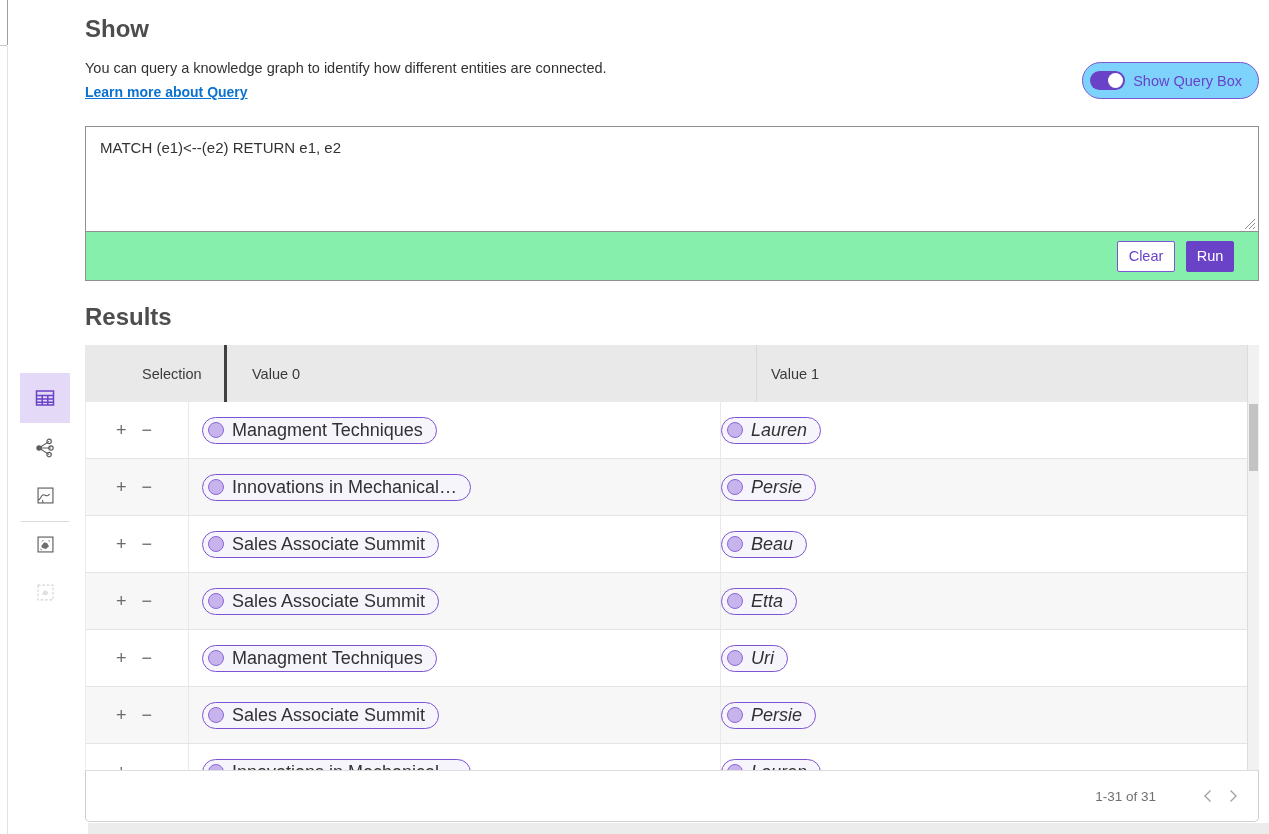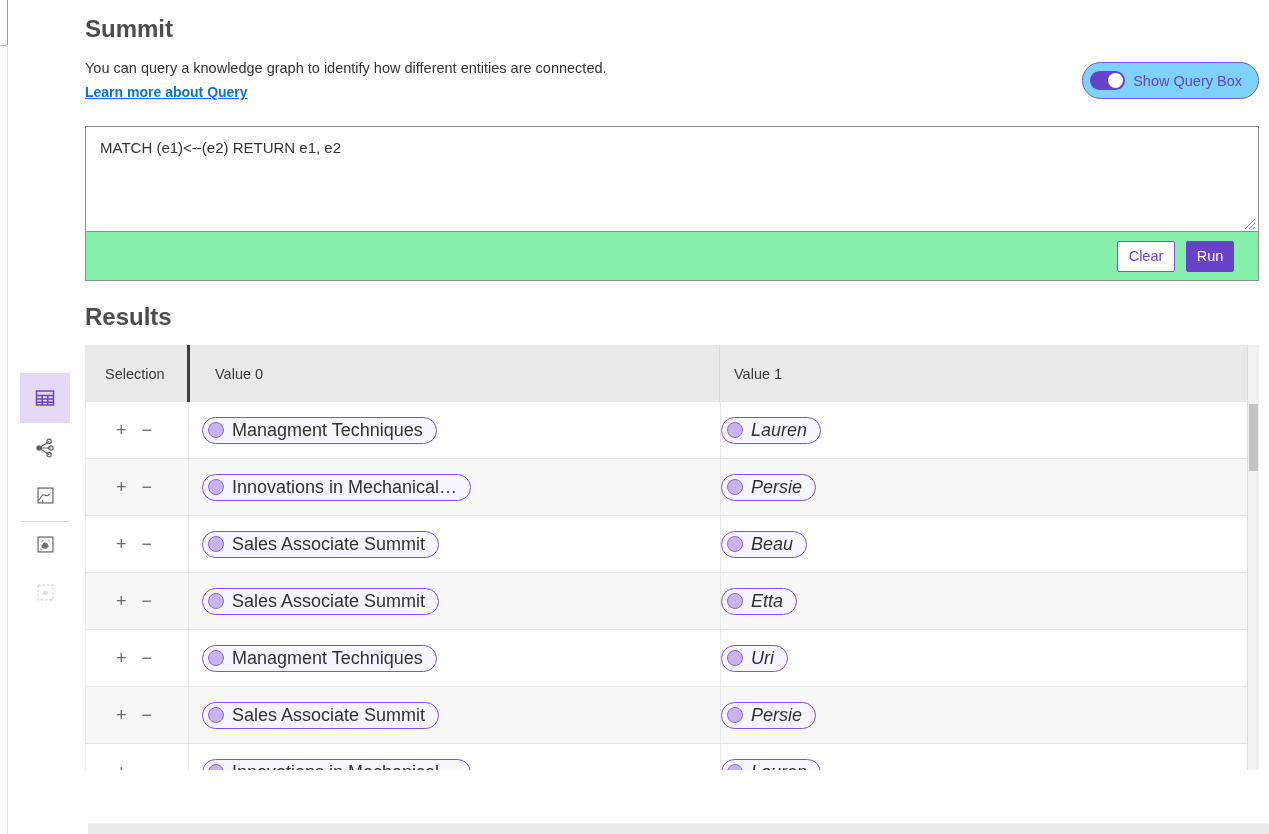--- a/index.html
+++ b/index.html
@@ -35,21 +35,21 @@
   .btn-clear { width:58px; height:31px; background:#fff; border:1px solid #7e54d3; color:#6a42c8;
     font-size:14.5px; border-radius:2px; cursor:pointer; font-family:"Liberation Sans", sans-serif; }
   .btn-run { width:48px; height:31px; background:#6a42c8; border:1px solid #6a42c8; color:#fff;
     font-size:14.5px; border-radius:2px; cursor:pointer; font-family:"Liberation Sans", sans-serif; }
 
   
   .results-title { position:absolute; left:85px; top:303px; font-size:24px; font-weight:bold; color:#4d4d4d; }
   .results-card { position:absolute; left:85px; top:345px; width:1174px; height:477px; }
   .t-header { position:relative; height:57px; background:#e9e9e9; display:flex; align-items:center; }
   .t-header .hc { font-size:14.5px; color:#3a3a3a; height:100%; display:flex; align-items:center; }
-  .hc-sel { width:102px; padding-left:20px; }
+  .hc-sel { width:102px; padding-left:20px;margin-left:37px; }
   .hc-v0 { width:532px; padding-left:25px; border-left:3px solid #404040; }
   .hc-v1 { flex:1; padding-left:14px; border-left:1px solid #d8d8d8; }
   .t-body { position:relative; height:368px; overflow:hidden; border-left:1px solid #ececec; border-right:1px solid #ececec; }
   .row { height:57px; display:flex; background:#fff; border-bottom:1px solid #e4e4e4; }
   .row.alt { background:#f7f7f7; }
   .cell-sel { width:102px; flex:none; display:flex; align-items:center; padding-left:30px; gap:15px; }
   .sel-btn { font-size:18px; color:#6a6a6a; line-height:1; cursor:pointer; background:none; border:none;
     font-family:"Liberation Sans", sans-serif; padding:0; }
   .cell-v0 { width:532px; flex:none; display:flex; align-items:center; padding-left:13px; border-left:1px solid #e9e9e9; }
   .cell-v1 { flex:1; display:flex; align-items:center; border-left:1px solid #e9e9e9;font-style:italic; }
@@ -80,21 +80,21 @@
 </style>
 </head>
 <body>
 
 <div id="stage">
 
   <div class="edge-v-dark"></div>
   <div class="edge-v-light"></div>
   <div class="edge-h"></div>
 
-  <h1 class="page-title">Summit</h1>
+  <h1 class="page-title">Show</h1>
   <div class="page-desc">You can query a knowledge graph to identify how different entities are connected.</div>
   <a class="learn-link">Learn more about Query</a>
 
   <div class="toggle-pill">
     <span class="toggle-track">
       <span class="toggle-knob"></span>
     </span>
     <span class="toggle-label">Show Query Box</span>
   </div>
 
@@ -250,20 +250,33 @@
         <span class="pill-label">Lauren</span>
       </span>
     </div>
   </div>
 </div>
 
     <div class="scrollbar">
       <div class="scroll-thumb"></div>
     </div>
 
+    <div class="t-footer">
+      <span class="page-range">1-31 of 31</span>
+      <button class="pg-btn">
+        <svg width="9" height="14" viewBox="0 0 9 14">
+          <polyline points="7.5,1.5 2,7 7.5,12.5" fill="none" stroke="#a2a2a2" stroke-width="1.4"></polyline>
+        </svg>
+      </button>
+      <button class="pg-btn">
+        <svg width="9" height="14" viewBox="0 0 9 14">
+          <polyline points="1.5,1.5 7,7 1.5,12.5" fill="none" stroke="#a2a2a2" stroke-width="1.4"></polyline>
+        </svg>
+      </button>
+    </div>
   </div>
 
   <div class="bottom-strip"></div>
 
   <div class="rail">
     <button class="rail-item selected" style="top:0;">
       <svg width="24" height="24" viewBox="0 0 24 24">
         <path d="M3.5 5h17v14h-17z M3.5 9.5h17 M3.5 13h17 M3.5 16.2h17 M9.2 9.5v9.5 M14.8 9.5v9.5" fill="none" stroke="#6a42c8" stroke-width="1.5"></path>
       </svg>
     </button>

